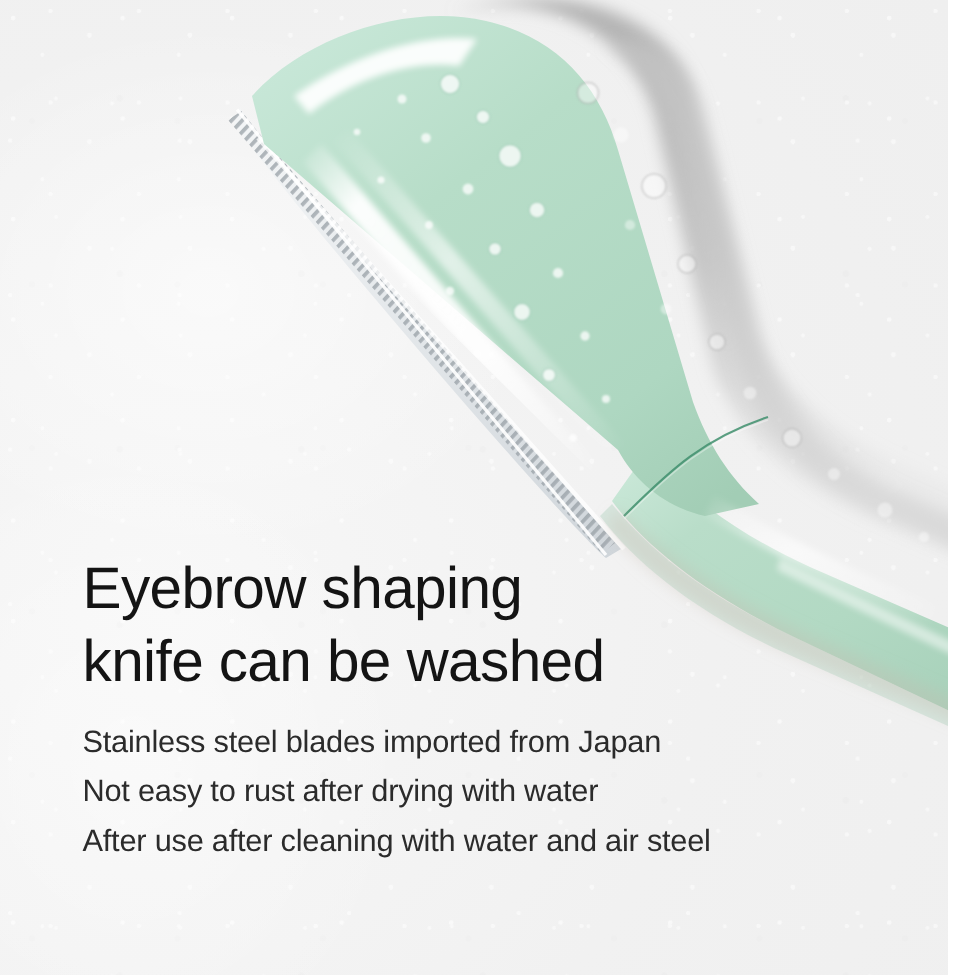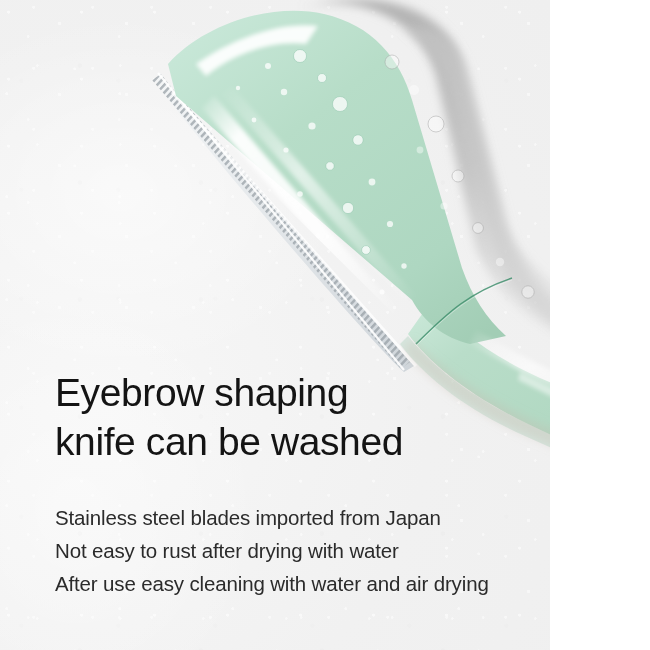--- a/index.html
+++ b/index.html
@@ -3,21 +3,21 @@
 <meta charset="utf-8">
 <title>Eyebrow Shaping Knife Product Banner</title>
 <style>
   html, body {
     margin: 0;
     padding: 0;
     background: #ffffff;
   }
   #canvas {
     position: relative;
-    width: 550px;
+    width: 632px;
     height: 650px;
     overflow: hidden;
     background: #fde047;
     font-family: "Liberation Sans", "DejaVu Sans", sans-serif;
     -webkit-font-smoothing: antialiased;
   }
 
   
   .bg-base {
     position: absolute;
@@ -67,21 +67,21 @@
   .headline {
     margin: 0;
     font-size: 39px;
     font-weight: 400;
     line-height: 49px;
     letter-spacing: -.4px;
     color: #141414;
     white-space: pre-line;
   }
   .sublist {
-    margin: 35px 0 0 0;
+    margin: 12px 0 0 0;
     padding: 0;
     list-style: none;
   }
   .sublist li {
     font-size: 20.5px;
     font-weight: 400;
     line-height: 33px;
     letter-spacing: -.15px;
     color: #2b2b2b;
   }
@@ -294,17 +294,17 @@
     </svg>
   </div>
 
   <div class="text-block">
     <h1 class="headline">Eyebrow shaping
 knife can be washed</h1>
 
     <ul class="sublist">
       <li>Stainless steel blades imported from Japan</li>
       <li>Not easy to rust after drying with water</li>
-      <li>After use easy cleaning with water and air drying</li>
+      <li>After use after cleaning with water and air steel</li>
     </ul>
   </div>
 
 </div>
 
 </body></html>

